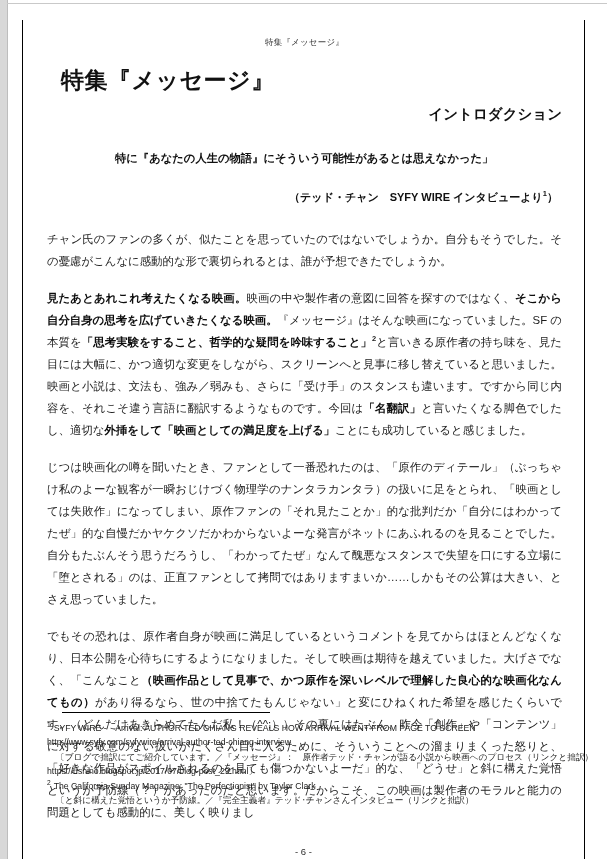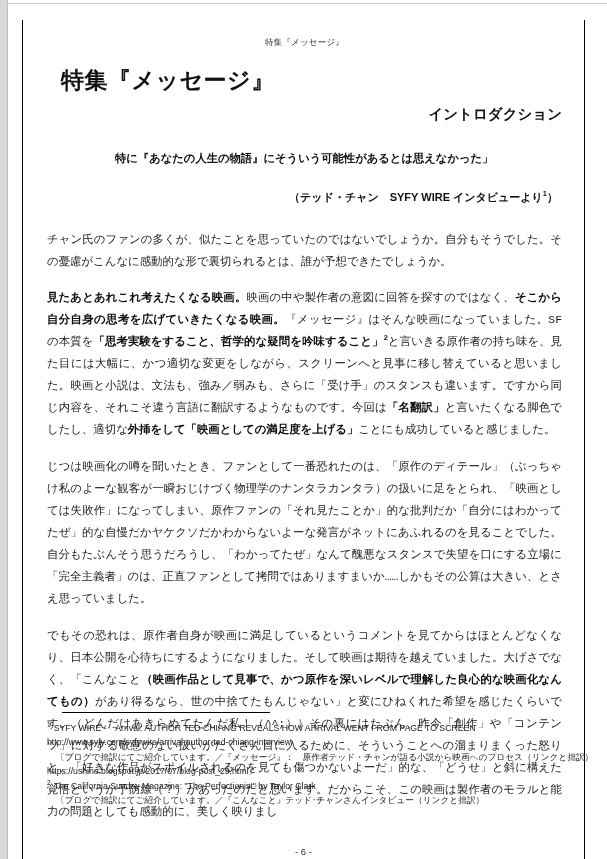--- a/index.html
+++ b/index.html
@@ -111,21 +111,21 @@
 
   
   .para {
     font-size: 11.4px;
     line-height: 1.93;
     color: #1b1b1b;
     margin: 0;
     text-align: justify;
     text-justify: inter-ideograph;
   }
-  .para + .para { margin-top: 15px; font-family: Liberation Mono, monospace; }
+  .para + .para { margin-top: 15px; }
   .para.first { margin-top: 22px; }
   .para b { font-weight: bold; color: #0d0d0d; }
   .para sup { font-size: 7.5px; font-weight: bold; }
 
   
   .footnotes {
     position: absolute;
     left: 24px;
     right: 22px;
     top: 692px;
@@ -179,38 +179,38 @@
 
       <div class="epigraph">
         <div class="epi-line-2">特に『あなたの人生の物語』にそういう可能性があるとは思えなかった」</div>
         <div class="epi-attrib"><span>（テッド・チャン　SYFY WIRE インタビューより</span><sup>1</sup><span>）</span></div>
       </div>
 
       <p class="para first">チャン氏のファンの多くが、似たことを思っていたのではないでしょうか。自分もそうでした。その憂慮がこんなに感動的な形で裏切られるとは、誰が予想できたでしょうか。</p>
 
       <p class="para"><b>見たあとあれこれ考えたくなる映画。</b><span>映画の中や製作者の意図に回答を探すのではなく、</span><b>そこから自分自身の思考を広げていきたくなる映画。</b><span>『メッセージ』はそんな映画になっていました。SF の本質を</span><b>「思考実験をすること、哲学的な疑問を吟味すること」</b><sup>2</sup><span>と言いきる原作者の持ち味を、見た目には大幅に、かつ適切な変更をしながら、スクリーンへと見事に移し替えていると思いました。映画と小説は、文法も、強み／弱みも、さらに「受け手」のスタンスも違います。ですから同じ内容を、それこそ違う言語に翻訳するようなものです。今回は</span><b>「名翻訳」</b><span>と言いたくなる脚色でしたし、適切な</span><b>外挿をして「映画としての満足度を上げる」</b><span>ことにも成功していると感じました。</span></p>
 
-      <p class="para">じつは映画化の噂を聞いたとき、ファンとして一番恐れたのは、「原作のディテール」（ぶっちゃけ私のよーな観客が一瞬おじけづく物理学のナンタラカンタラ）の扱いに足をとられ、「映画としては失敗作」になってしまい、原作ファンの「それ見たことか」的な批判だか「自分にはわかってたぜ」的な自慢だかヤケクソだかわからないよーな発言がネットにあふれるのを見ることでした。自分もたぶんそう思うだろうし、「わかってたぜ」なんて醜悪なスタンスで失望を口にする立場に「完全主義者」のは、正直ファンとして拷問ではありますまいか……しかもその公算は大きい、とさえ思っていました。</p>
+      <p class="para">じつは映画化の噂を聞いたとき、ファンとして一番恐れたのは、「原作のディテール」（ぶっちゃけ私のよーな観客が一瞬おじけづく物理学のナンタラカンタラ）の扱いに足をとられ、「映画としては失敗作」になってしまい、原作ファンの「それ見たことか」的な批判だか「自分にはわかってたぜ」的な自慢だかヤケクソだかわからないよーな発言がネットにあふれるのを見ることでした。自分もたぶんそう思うだろうし、「わかってたぜ」なんて醜悪なスタンスで失望を口にする立場に「堕とされる」のは、正直ファンとして拷問ではありますまいか……しかもその公算は大きい、とさえ思っていました。</p>
 
       <p class="para"><span>でもその恐れは、原作者自身が映画に満足しているというコメントを見てからはほとんどなくなり、日本公開を心待ちにするようになりました。そして映画は期待を越えていました。大げさでなく、「こんなこと</span><b>（映画作品として見事で、かつ原作を深いレベルで理解した良心的な映画化なんてもの）</b><span>があり得るなら、世の中捨てたもんじゃない」と変にひねくれた希望を感じたくらいです。（どんだけあきらめてたんだ私！（^^;））その裏にはたぶん、昨今「創作」や「コンテンツ」に対する敬意のない扱いがたくさん目に入るために、そういうことへの溜まりまくった怒りと、「好きな作品がスポイルされるのを見ても傷つかないよーだ」的な、「どうせ」と斜に構えた覚悟というか予防線（？）があったのだと思います。だからこそ、この映画は製作者のモラルと能力の問題としても感動的に、美しく映りまし</span></p>
 
       <div class="footnotes">
         <div class="fn-rule"></div>
         <div class="fn-list">
 
           <div class="fn-item">
             <div class="fn-line"><span class="marker">1</span><span>SYFY WIRE -　Arrival: AUTHOR TED CHIANG REVEALS HOW ARRIVAL WENT FROM PAGE TO SCREEN</span></div>
             <div class="fn-line">http://www.syfy.com/syfywire/arrival-author-ted-chiang-interview</div>
             <div class="fn-line indent">〔ブログで拙訳にてご紹介しています。／『メッセージ』：　原作者テッド・チャンが語る小説から映画へのプロセス（リンクと拙訳）</div>
             <div class="fn-line">https://ushino.blogspot.jp/2017/07/blog-post_29.html〕</div>
           </div>
 
           <div class="fn-item">
             <div class="fn-line"><span class="marker">2</span><span>The California Sunday Magazine: "The Perfectionist" by Taylor Clark</span></div>
-            <div class="fn-line indent">〔ブログで拙訳にてご紹介しています。／『こんなこと』テッド･チャンさんインタビュー（リンクと拙訳）</div>
+            <div class="fn-line indent">〔と斜に構えた覚悟というか予防線。／『完全主義者』テッド･チャンさんインタビュー（リンクと拙訳）</div>
           </div>
 
         </div>
       </div>
 
       <div class="page-number">- 6 -</div>
 
     </div>
   </div>
 </div>

